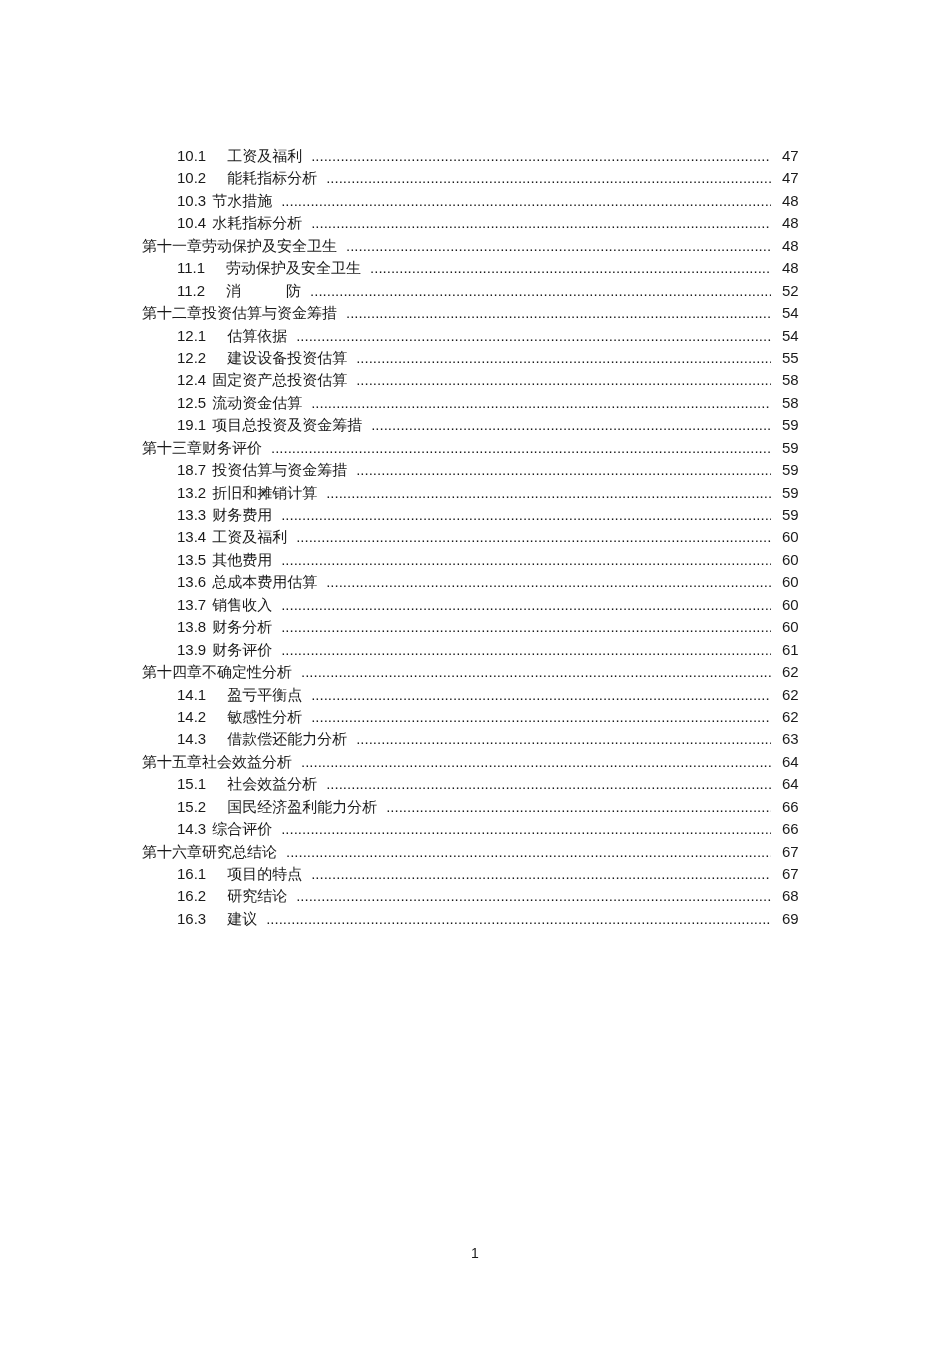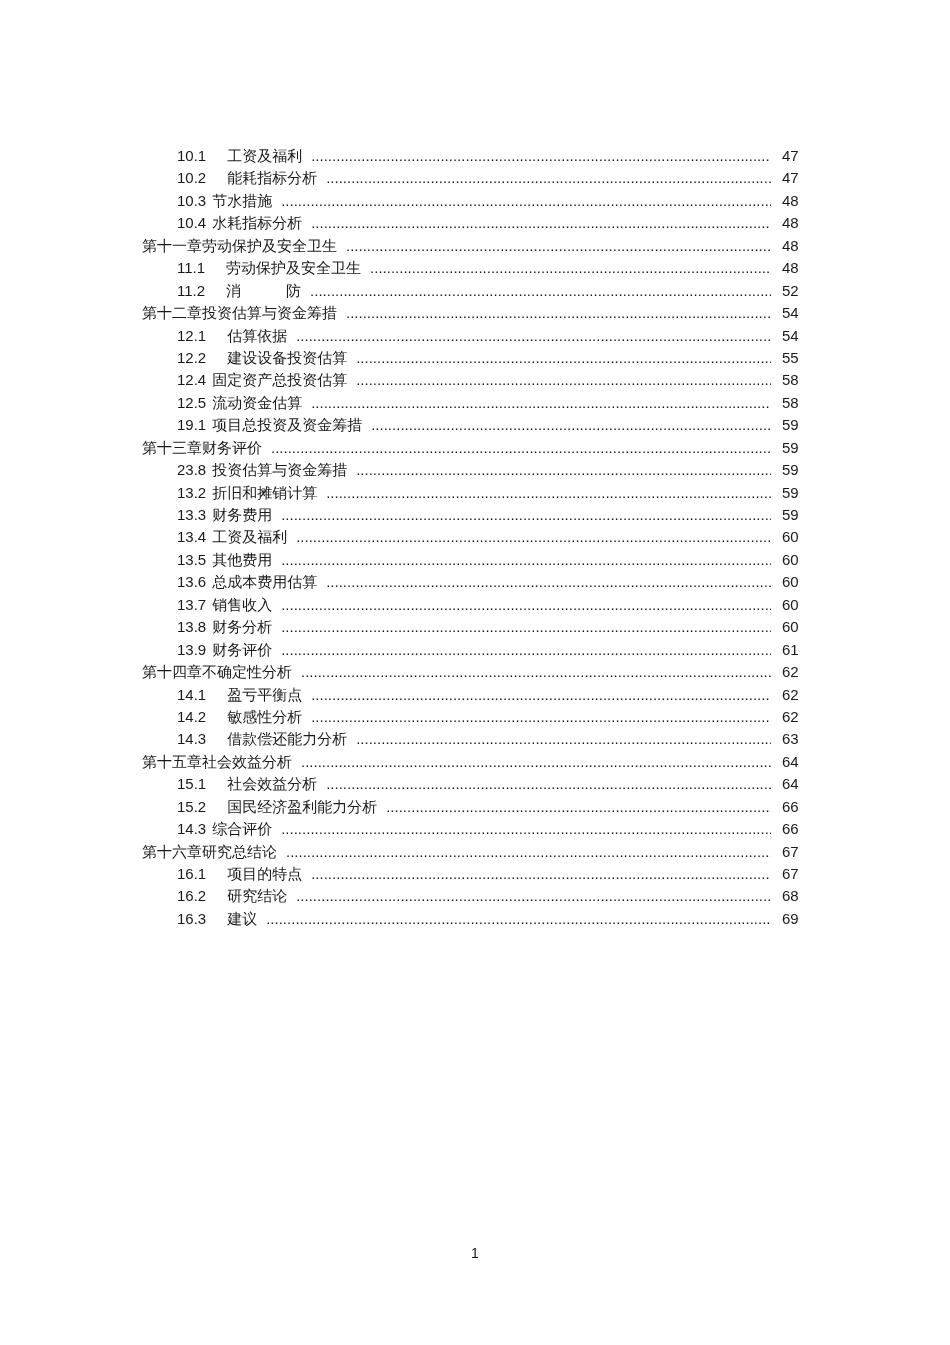--- a/index.html
+++ b/index.html
@@ -153,21 +153,21 @@
       <span class="dots"></span>
       <span class="page-num">59</span>
     </div>
       <div class="row chapter">
       <span class="num">第十三章</span>
       <span class="title">财务评价</span>
       <span class="dots"></span>
       <span class="page-num">59</span>
     </div>
       <div class="row item narrow">
-      <span class="num">23.8</span>
+      <span class="num">18.7</span>
       <span class="title">投资估算与资金筹措</span>
       <span class="dots"></span>
       <span class="page-num">59</span>
     </div>
       <div class="row item narrow">
       <span class="num">13.2</span>
       <span class="title">折旧和摊销计算</span>
       <span class="dots"></span>
       <span class="page-num">59</span>
     </div>

